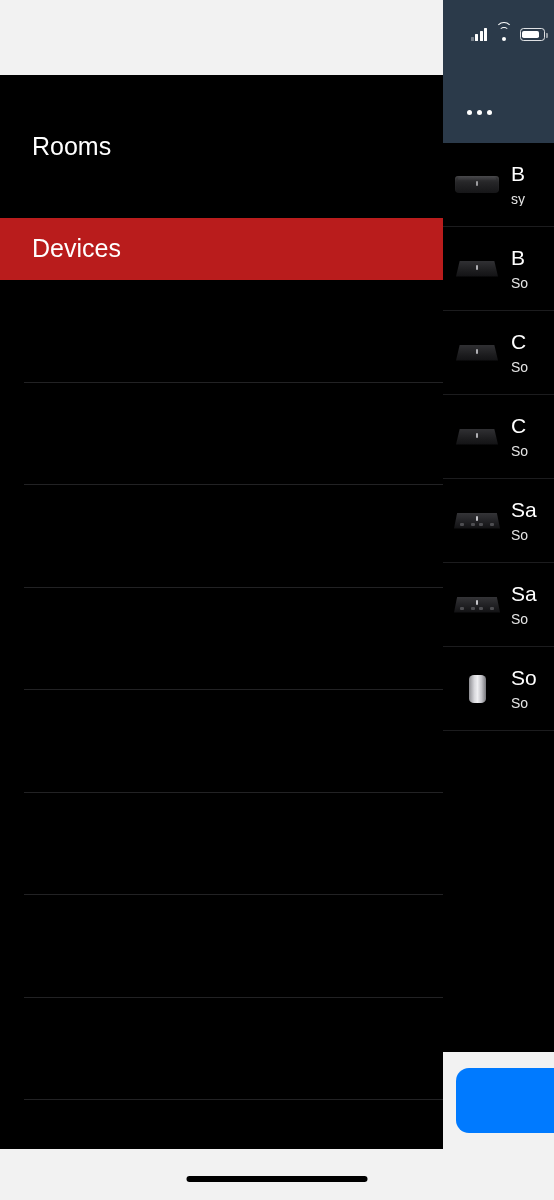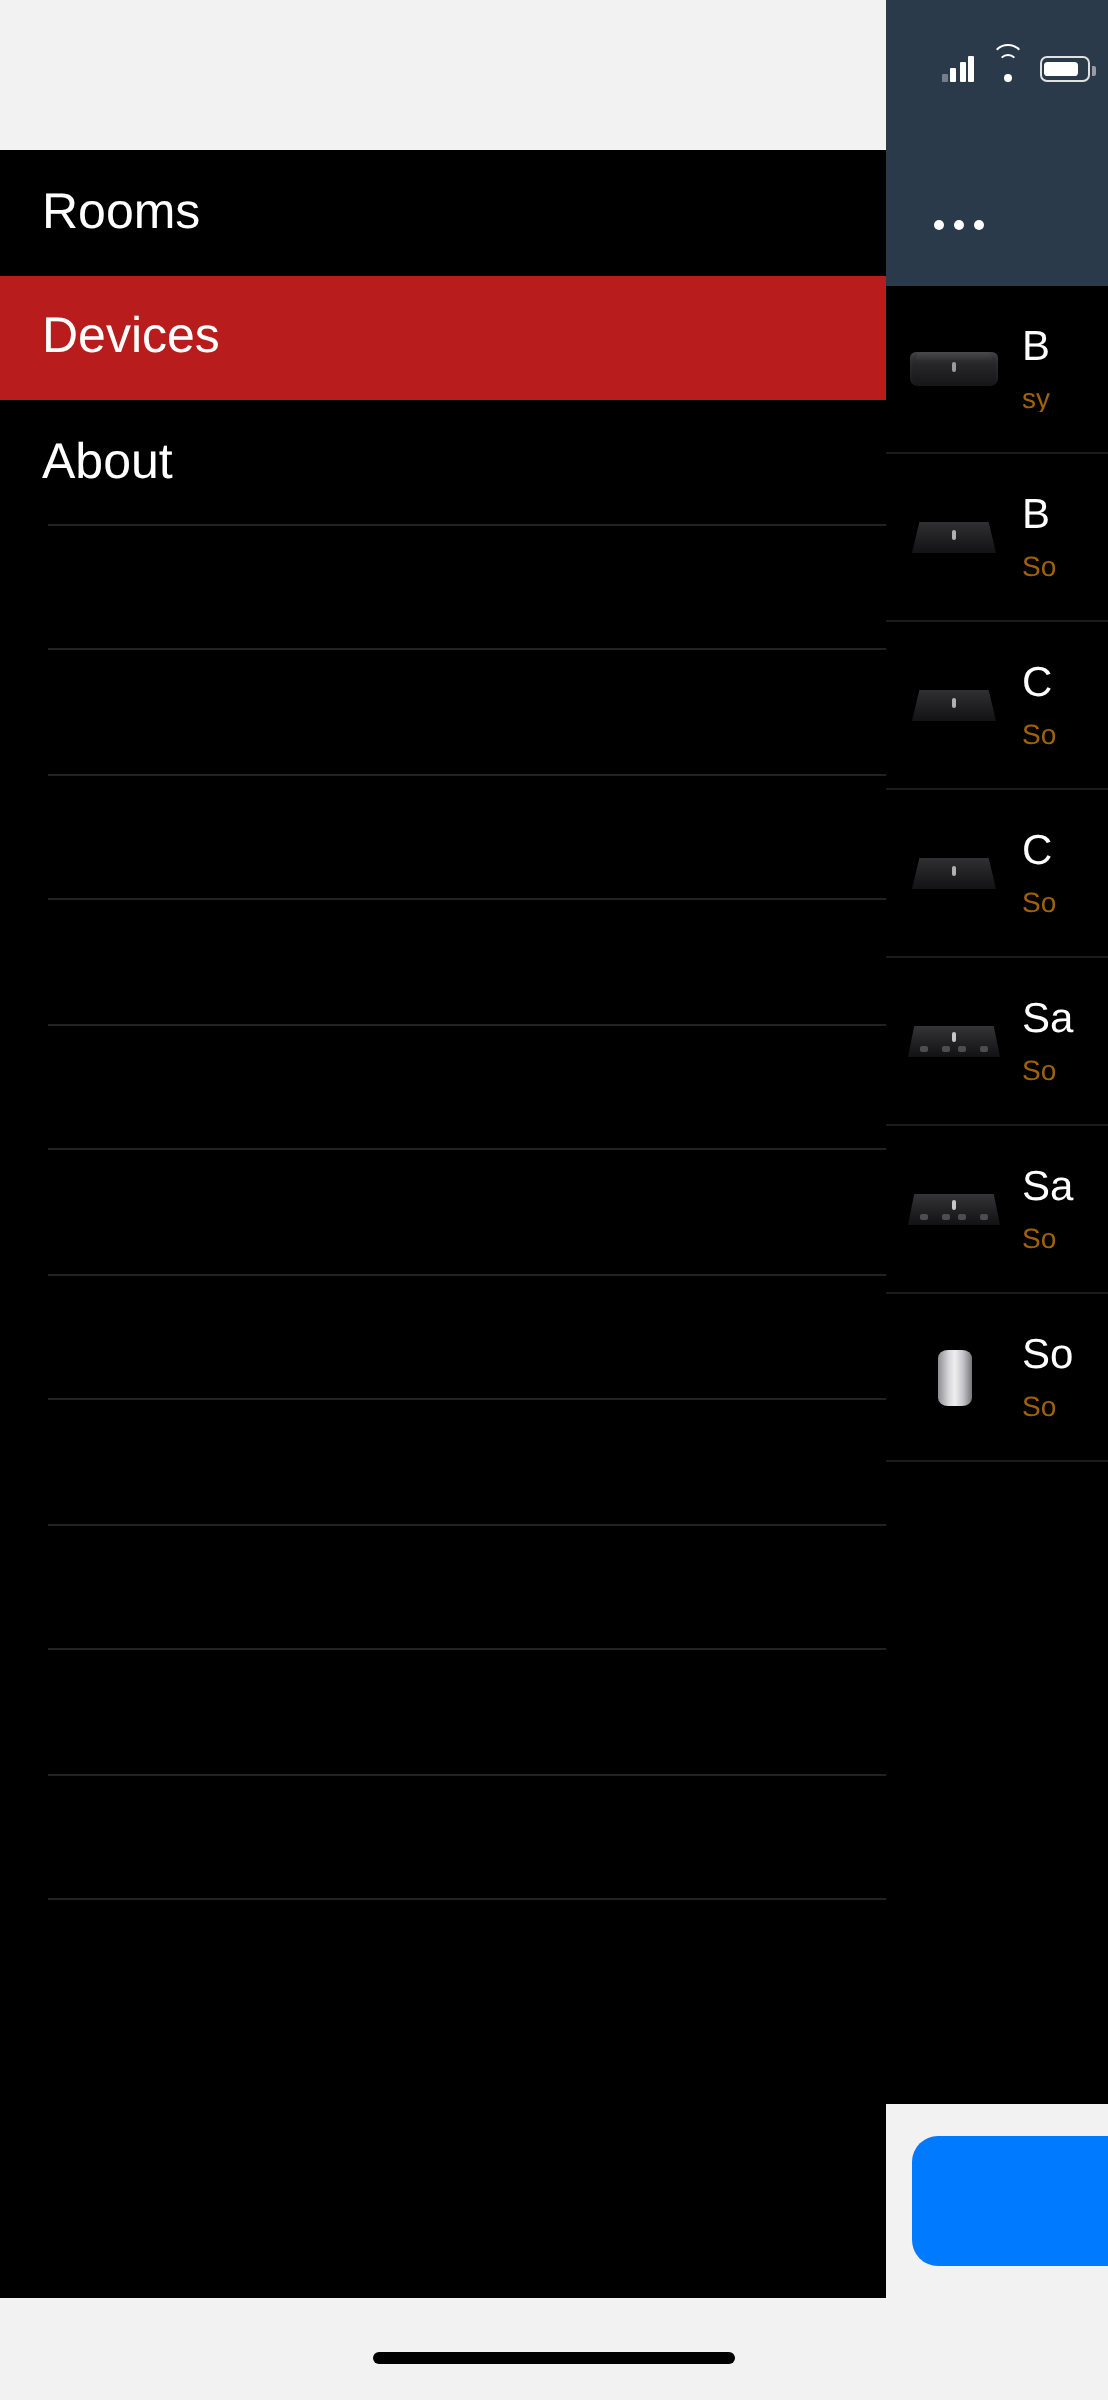--- a/index.html
+++ b/index.html
@@ -141,21 +141,21 @@
   .dev-text {
     flex:1; min-width:0; padding-left:6px;
     display:flex; flex-direction:column; justify-content:center; gap:8px;
     overflow:hidden;
   }
   .dev-name {
     color:#fff; font-size:21px; line-height:21px;
     white-space:nowrap; overflow:visible;
   }
   .dev-sub {
-    color:#a16207; font-size:14px; line-height:14px;
+    color:#e5e5e5; font-size:14px; line-height:14px;
     white-space:nowrap; overflow:visible;
   }
 
   
   .actionbar {
     position:absolute; left:444px; top:1052px;
     width:110px; height:97px;
     background:#f2f2f2; z-index:4;
   }
   .primary-btn {
@@ -173,24 +173,25 @@
     position:absolute; left:0; top:75px;
     width:443px; height:1074px;
     background:#000;
     z-index:5;
     overflow:hidden;
   }
   .menu-item {
     position:relative;
     height:62.5px;
     display:flex; align-items:center;
-    padding-left:21px;
+    padding-left:32px;
     color:#fff;
     font-size:25px;
     cursor:pointer;
+    margin-top:40px;
   }
   .menu-item.selected { background:#b91c1c; }
   .menu-sep {
     position:absolute; left:24px; right:0; bottom:0;
     height:1px; background:#222224;
   }
   .menu-item.filler { cursor:default; }
 
   
   .home-indicator {
@@ -312,24 +313,20 @@
     <button class="primary-btn"></button>
   </div>
 
   <div class="drawer" id="drawer">
       <div class="menu-item nosep">
         <span>Rooms</span>
       </div>
       <div class="menu-item selected nosep">
         <span>Devices</span>
       </div>
-      <div class="menu-item">
-        <span>About</span>
-        <div class="menu-sep"></div>
-      </div>
       <div class="menu-item filler">
         <div class="menu-sep"></div>
       </div>
       <div class="menu-item filler">
         <div class="menu-sep"></div>
       </div>
       <div class="menu-item filler">
         <div class="menu-sep"></div>
       </div>
       <div class="menu-item filler">

